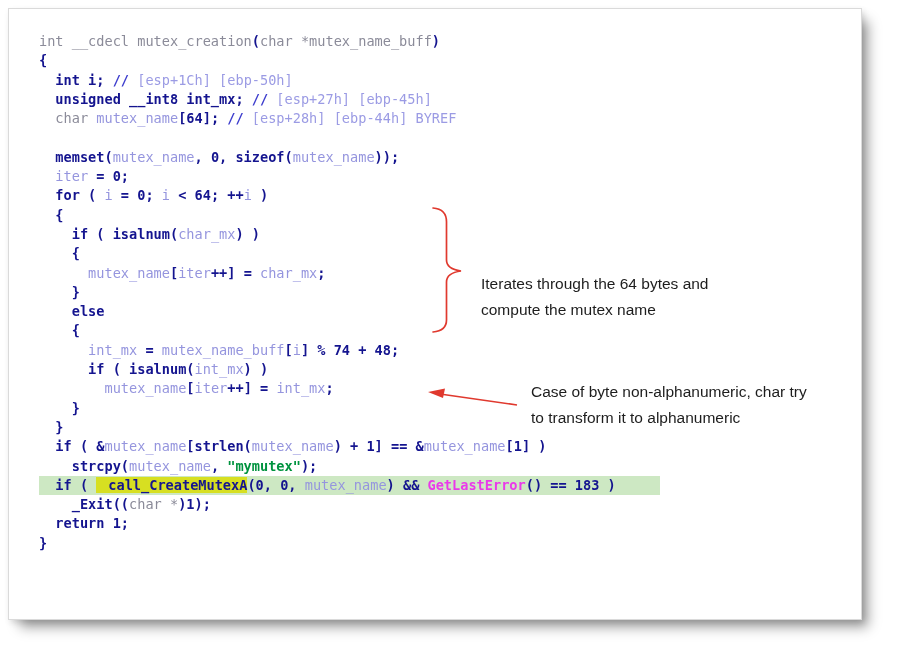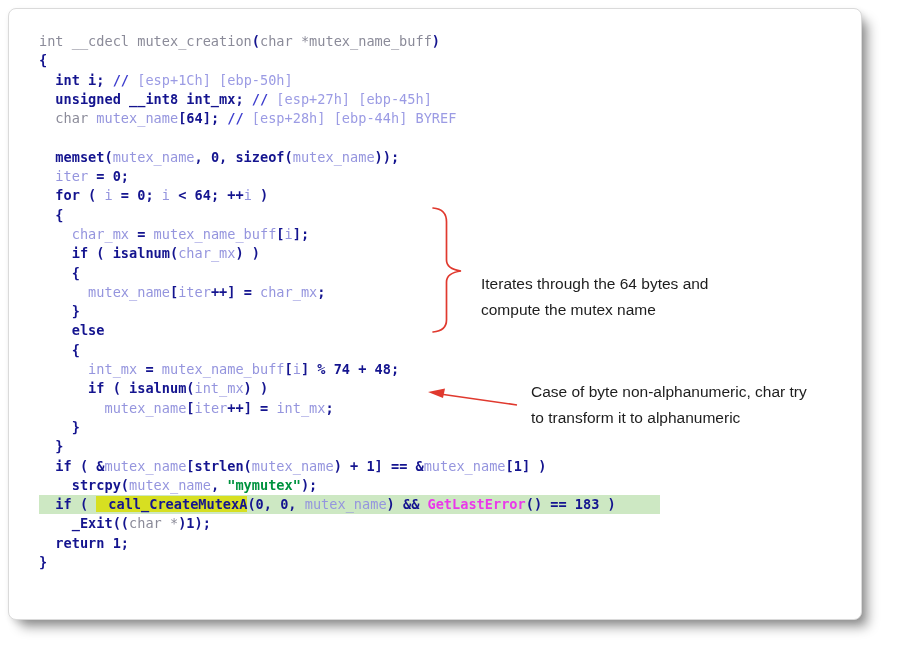--- a/index.html
+++ b/index.html
@@ -3,21 +3,21 @@
 <meta charset="utf-8">
 <style>
   html,body{margin:0;padding:0;background:#ffffff;width:904px;height:662px;overflow:hidden;}
   :root{
     --kw:#14148f; --var:#9595de; --com:#9b9be4; --gray:#8b8b99; --slash:#3c3ccd;
     --str:#00933f; --api:#ea39ea; --linehl:#cde8c3; --tokhl:#d7df21; --red:#e0392e;
     --ink:#1d1d1d;
   }
   .card{
     position:absolute; left:8px; top:8px; width:852px; height:610px;
-    background:#ffffff; border:1px solid #dadada; border-radius:8px;
+    background:#ffffff; border:1px solid #dadada; border-radius:0;
     box-shadow: 9px 10px 12px -3px rgba(0,0,0,0.38), 2px 3px 6px rgba(0,0,0,0.12);
   }
   .code{
     position:absolute; left:30px; top:23px;
     font-family:"DejaVu Sans Mono","Liberation Mono",monospace;
     font-size:13.6px; line-height:19.3px; color:var(--kw);
   }
   .line{white-space:pre; min-height:19.3px;}
   .k{color:var(--kw); font-weight:bold;}
   .v{color:var(--var); font-weight:normal;}
@@ -42,21 +42,20 @@
       <div class="line"><span class="g">int __cdecl mutex_creation</span><span class="k">(</span><span class="g">char *mutex_name_buff</span><span class="k">)</span></div>
       <div class="line"><span class="k">{</span></div>
       <div class="line"><span class="k">  int i; </span><span class="s">// </span><span class="c">[esp+1Ch] [ebp-50h]</span></div>
       <div class="line"><span class="k">  unsigned __int8 int_mx; </span><span class="s">// </span><span class="c">[esp+27h] [ebp-45h]</span></div>
       <div class="line"><span class="g">  char </span><span class="v">mutex_name</span><span class="k">[64]; </span><span class="s">// </span><span class="c">[esp+28h] [ebp-44h] BYREF</span></div>
       <div class="line">&nbsp;</div>
       <div class="line"><span class="k">  memset(</span><span class="v">mutex_name</span><span class="k">, 0, sizeof(</span><span class="v">mutex_name</span><span class="k">));</span></div>
       <div class="line"><span class="v">  iter</span><span class="k"> = 0;</span></div>
       <div class="line"><span class="k">  for ( </span><span class="v">i</span><span class="k"> = 0; </span><span class="v">i</span><span class="k"> &lt; 64; ++</span><span class="v">i</span><span class="k"> )</span></div>
       <div class="line"><span class="k">  {</span></div>
-      <div class="line"><span class="v">    char_mx</span><span class="k"> = </span><span class="v">mutex_name_buff</span><span class="k">[</span><span class="v">i</span><span class="k">];</span></div>
       <div class="line"><span class="k">    if ( isalnum(</span><span class="v">char_mx</span><span class="k">) )</span></div>
       <div class="line"><span class="k">    {</span></div>
       <div class="line"><span class="v">      mutex_name</span><span class="k">[</span><span class="v">iter</span><span class="k">++] = </span><span class="v">char_mx</span><span class="k">;</span></div>
       <div class="line"><span class="k">    }</span></div>
       <div class="line"><span class="k">    else</span></div>
       <div class="line"><span class="k">    {</span></div>
       <div class="line"><span class="v">      int_mx</span><span class="k"> = </span><span class="v">mutex_name_buff</span><span class="k">[</span><span class="v">i</span><span class="k">] % 74 + 48;</span></div>
       <div class="line"><span class="k">      if ( isalnum(</span><span class="v">int_mx</span><span class="k">) )</span></div>
       <div class="line"><span class="v">        mutex_name</span><span class="k">[</span><span class="v">iter</span><span class="k">++] = </span><span class="v">int_mx</span><span class="k">;</span></div>
       <div class="line"><span class="k">    }</span></div>

